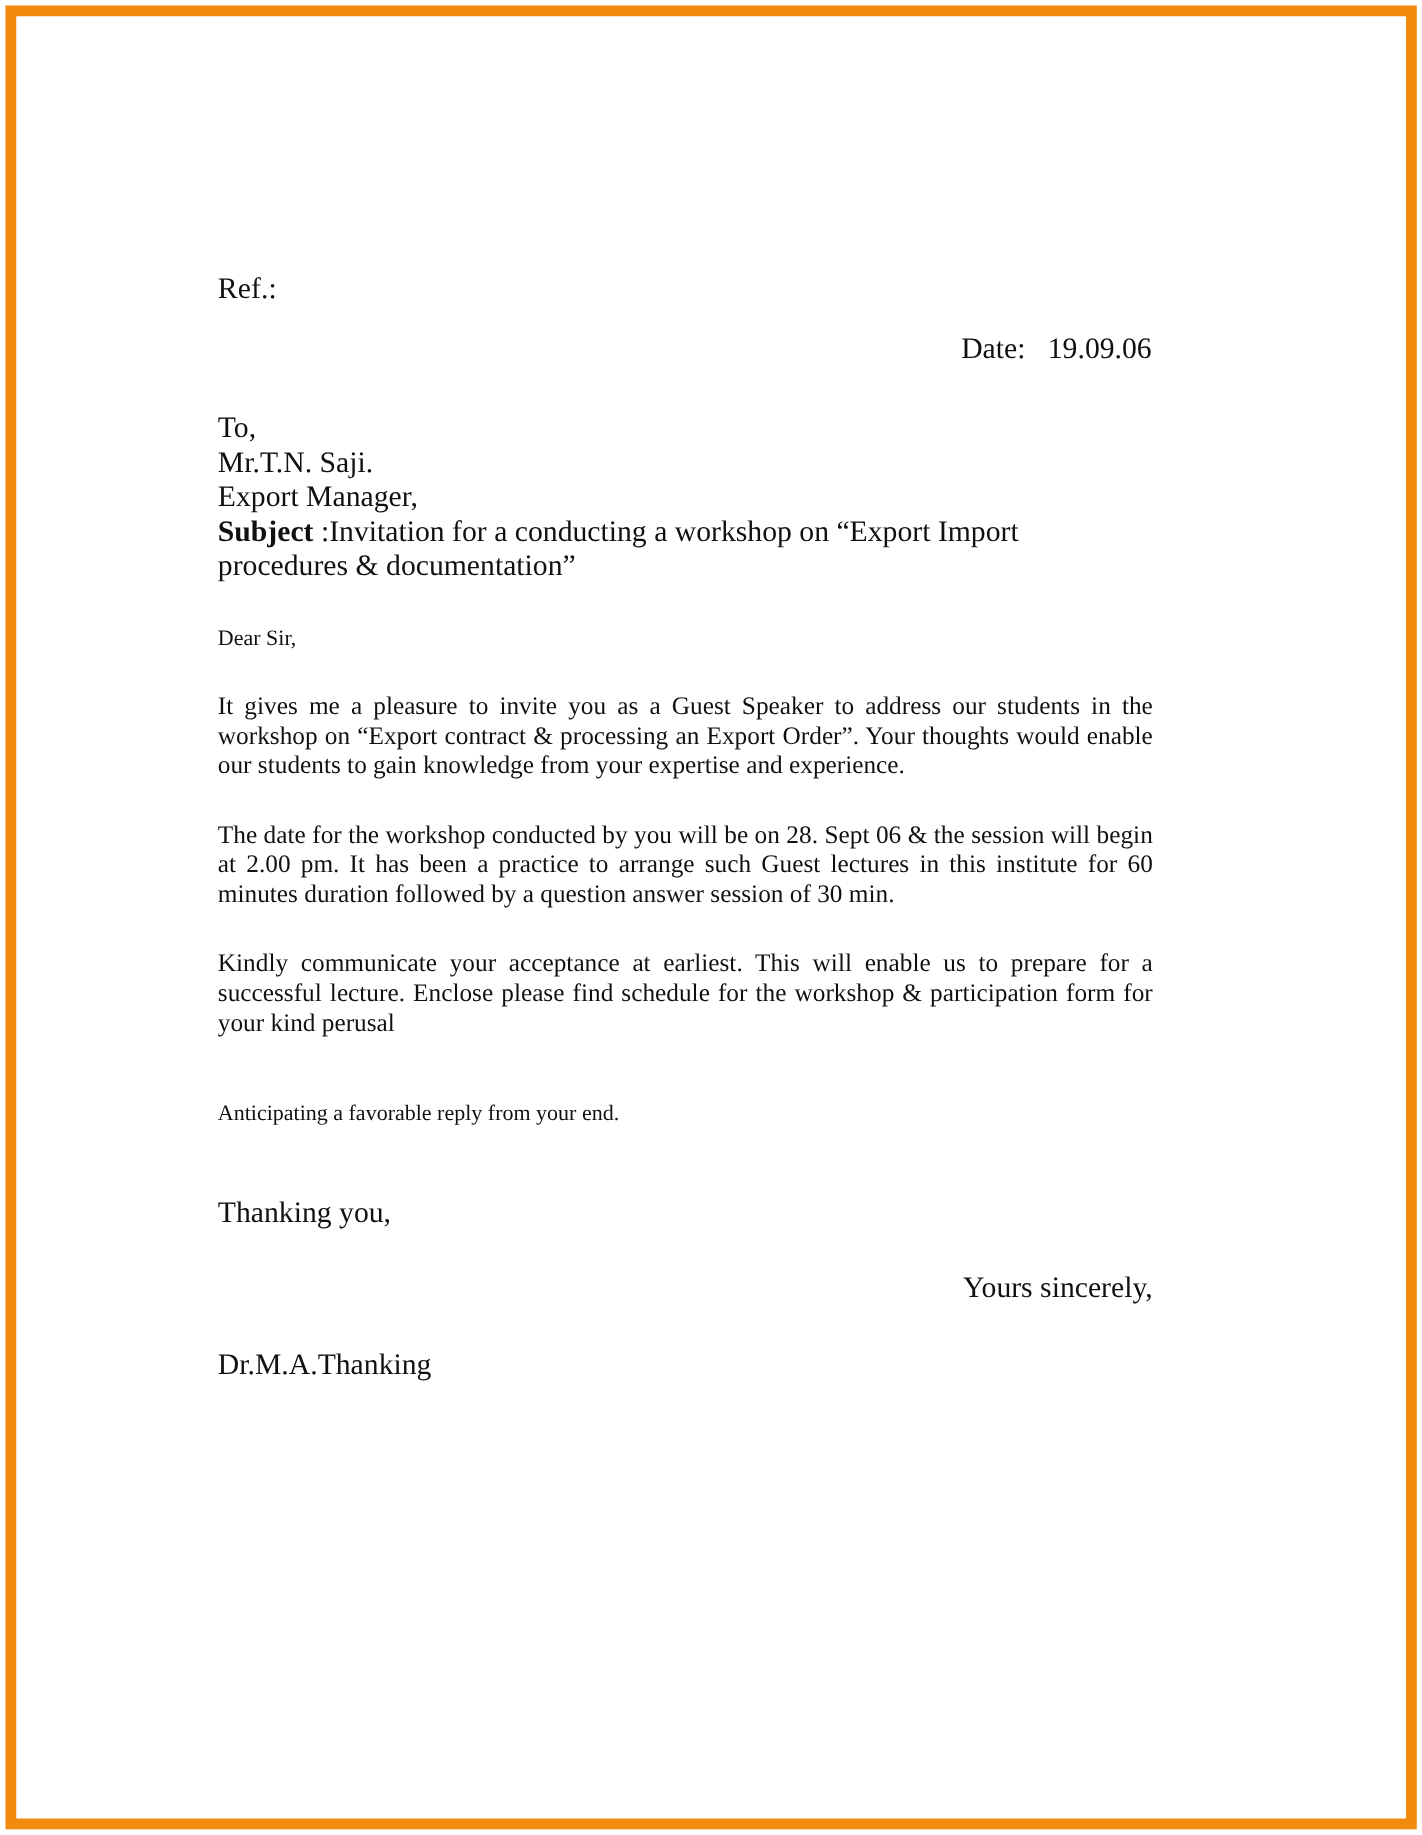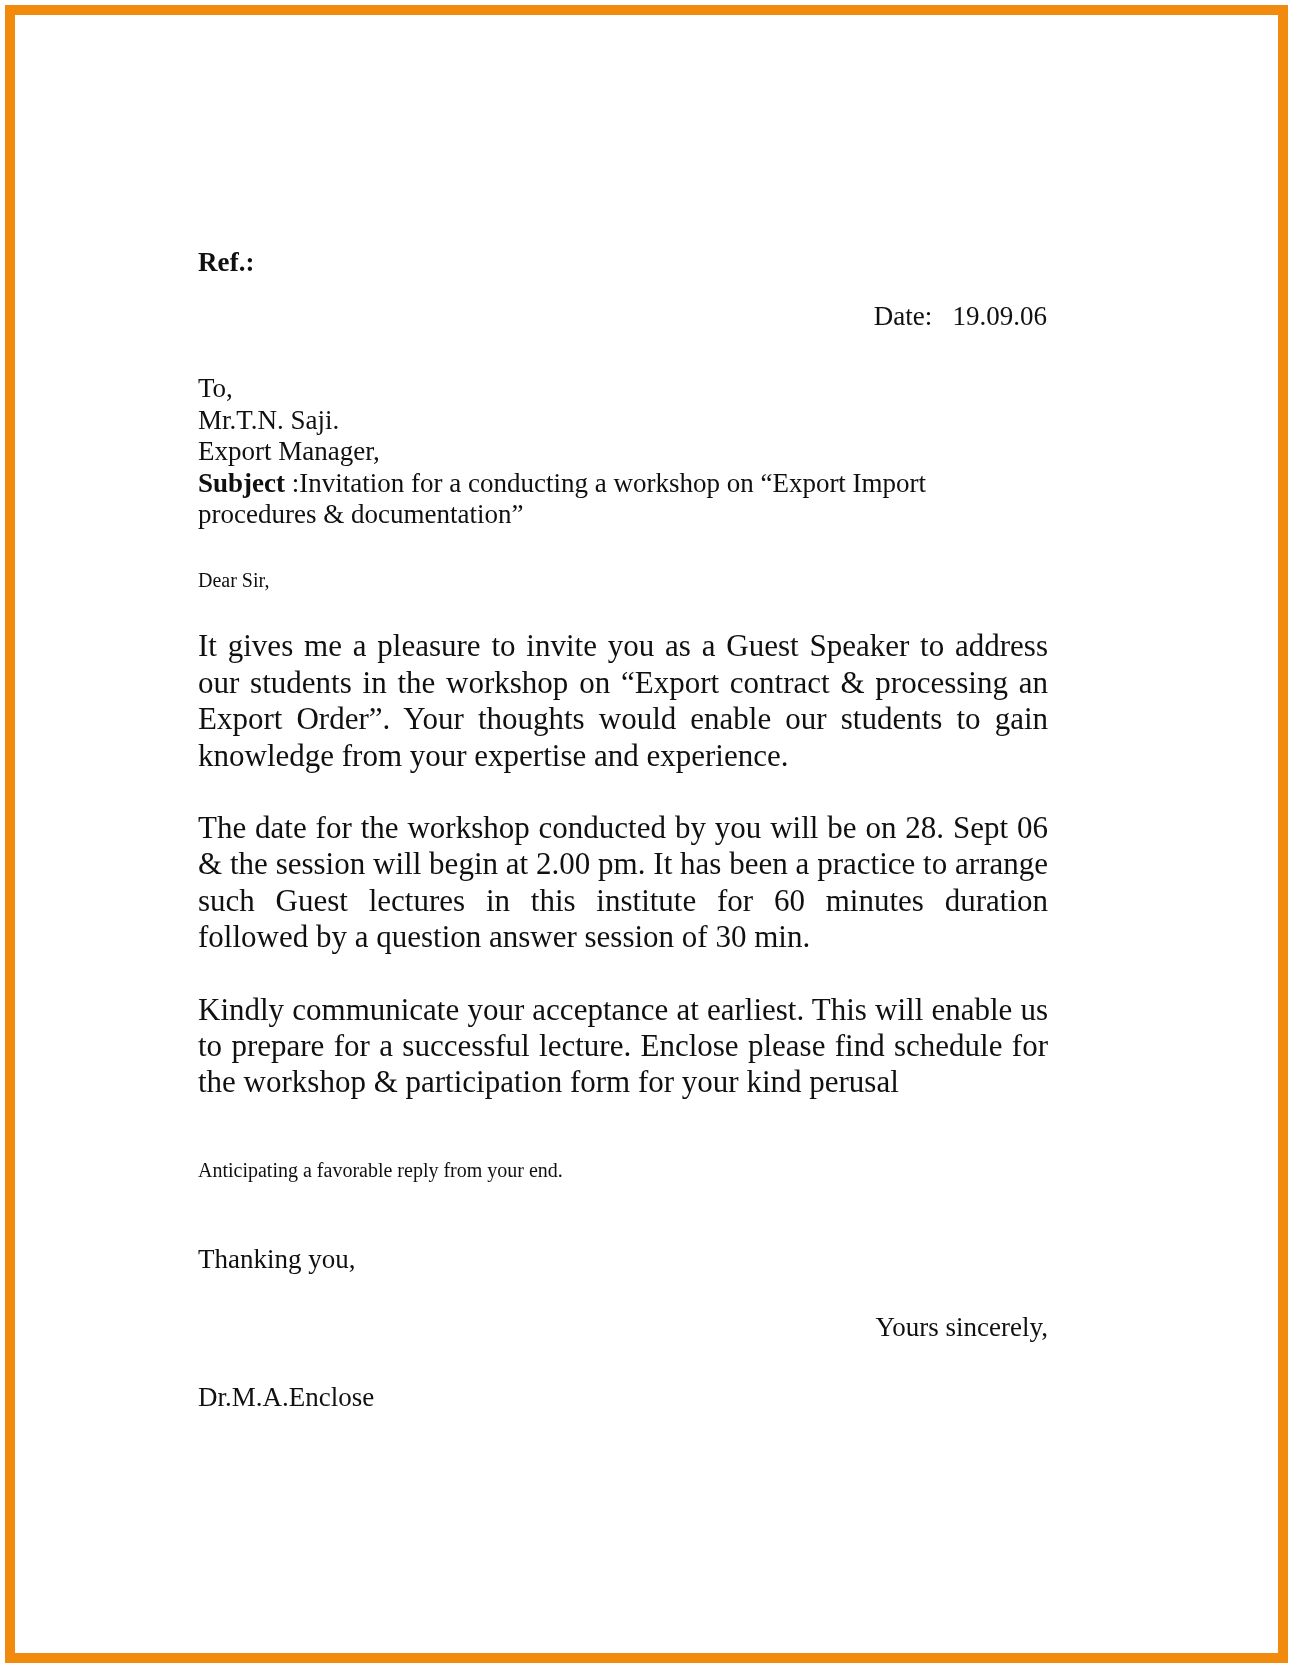--- a/index.html
+++ b/index.html
@@ -52,21 +52,20 @@
     top: 232px;
     width: 850px;
     color: #101010;
     font-size: 27px;
     line-height: 1.18;
   }
 
   .ref-line {
     font-size: 27px;
     letter-spacing: 0.1px;
-    font-weight: bold;
   }
 
   .date-line {
     text-align: right;
     margin-top: 22px;
     padding-right: 1px;
     font-size: 27px;
   }
 
   .date-label { }
@@ -90,21 +89,21 @@
     font-weight: bold;
   }
 
   .salutation {
     margin-top: 38px;
     font-size: 20px;
   }
 
   .para {
     margin-top: 36px;
-    font-size: 31px;
+    font-size: 23px;
     line-height: 1.175;
     text-align: justify;
     text-justify: inter-word;
     -webkit-hyphens: none;
     hyphens: none;
   }
 
   .para-plain {
     margin-top: 58px;
     font-size: 20px;
@@ -164,18 +163,18 @@
 
       <div class="para">Kindly communicate your acceptance at earliest. This will enable us to prepare for a successful lecture. Enclose please find schedule for the workshop &amp; participation form for your kind perusal</div>
 
       <div class="para-plain">Anticipating a favorable reply from your end.</div>
 
       <div class="closing-thanks">Thanking you,</div>
 
       <div class="closing-yours">Yours sincerely,</div>
 
       <div class="signature-block">
-        <div>Dr.M.A.Enclose</div>
+        <div>Dr.M.A.Thanking</div>
       </div>
 
     </div>
   </div>
 </div>
 
 </body></html>

